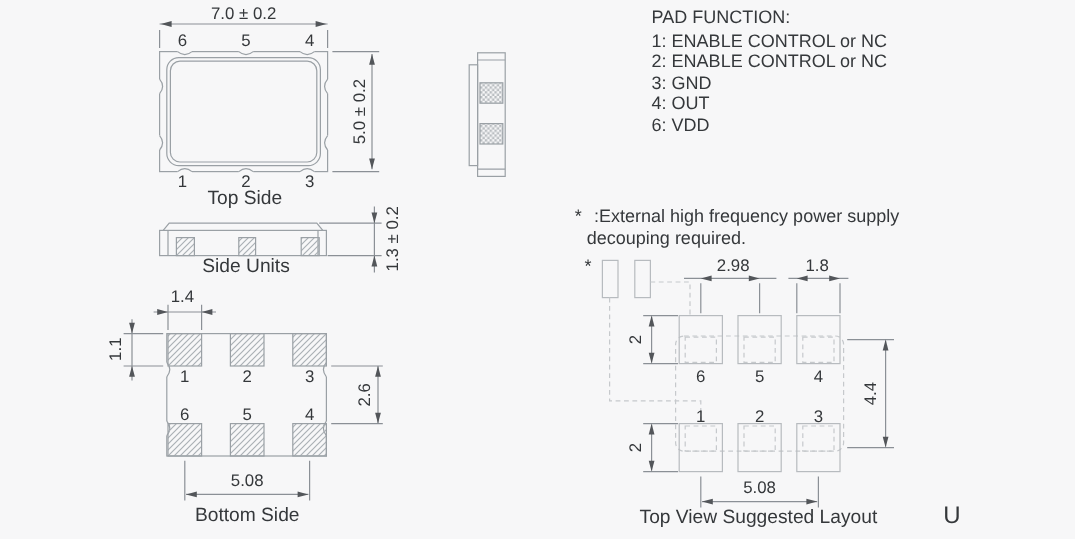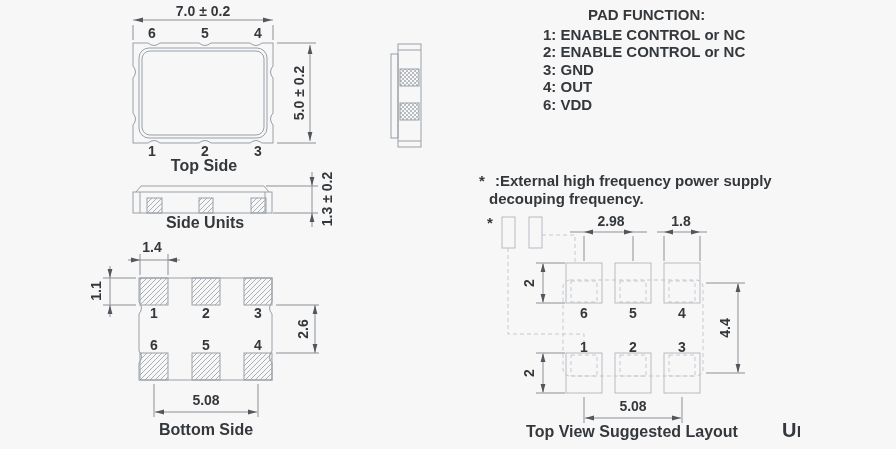--- a/index.html
+++ b/index.html
@@ -1,34 +1,34 @@
 <!DOCTYPE html>
 <html><head>
 <meta charset="utf-8">
 <style>
   html,body{margin:0;padding:0;}
   body{background:#f7f7f8;font-family:"Liberation Sans",sans-serif;}
-  #stage{position:relative;width:800px;height:449px;background:#f7f7f8;overflow:hidden;font-weight:bold;}
+  #stage{position:relative;width:800px;height:449px;background:#f7f7f8;overflow:hidden;}
   #stage svg{position:absolute;left:0;top:0;}
   .s1{stroke:#9aa0a5;fill:none;stroke-width:1;}
   .s2{stroke:#b7bbbf;fill:none;stroke-width:1;}
   .d2{stroke:#c6c9cc;fill:none;stroke-width:1;stroke-dasharray:4 3;}
   .sd{stroke:#8b9096;fill:none;stroke-width:1;}
   .bgl{stroke:#f7f7f8;fill:none;stroke-width:2.5;}
   .ar{fill:#53565a;stroke:none;}
   .pad{fill:url(#diag);stroke:#9aa0a5;stroke-width:1;}
   .padc{fill:url(#chk);stroke:#9aa0a5;stroke-width:1;}
   .t{position:absolute;white-space:nowrap;color:#35383b;font-size:14px;line-height:1;}
   .c{transform:translate(-50%,-50%);}
   .rot{transform:translate(-50%,-50%) rotate(-90deg);}
   .cap{font-size:16px;}
   .f15{font-size:15px;}
   .f16{font-size:20px;text-align:right;}
   #pf{position:absolute;left:543px;top:6px;font-size:15px;line-height:17.5px;color:#35383b;}
-  #pf .pf-title{margin-bottom:2px;margin-left:45px;}
+  #pf .pf-title{margin-bottom:2px;}
 </style>
 </head>
 <body>
 
 <div id="stage">
 
   <svg width="896" height="449" viewBox="0 0 896 449">
     <defs>
       <pattern id="diag" width="5" height="5" patternUnits="userSpaceOnUse">
         <path d="M-1,1l2,-2M0,5l5,-5M4,6l2,-2" stroke="#aab0b5" stroke-width="1"></path>
@@ -167,21 +167,21 @@
     <div class="pf-title">PAD FUNCTION:</div>
     <div>1: ENABLE CONTROL or NC</div>
     <div>2: ENABLE CONTROL or NC</div>
     <div>3: GND</div>
     <div>4: OUT</div>
     <div>6: VDD</div>
   </div>
 
   <span class="t f15" style="left:479px;top:173px">*</span>
   <span class="t f15" style="left:495px;top:173px">:External high frequency power supply</span>
-  <span class="t f15" style="left:489px;top:191px">decouping frequency.</span>
+  <span class="t f15" style="left:489px;top:191px">decouping required.</span>
 
   <span class="t c f15" style="left:490px;top:222px">*</span>
   <span class="t c" style="left:611px;top:221px">2.98</span>
   <span class="t c" style="left:681px;top:221px">1.8</span>
   <span class="t rot" style="left:529px;top:283px">2</span>
   <span class="t rot" style="left:529px;top:373px">2</span>
   <span class="t rot" style="left:725px;top:328px">4.4</span>
   <span class="t c" style="left:633px;top:406px">5.08</span>
   <span class="t c" style="left:584px;top:313px">6</span>
   <span class="t c" style="left:633px;top:313px">5</span>

